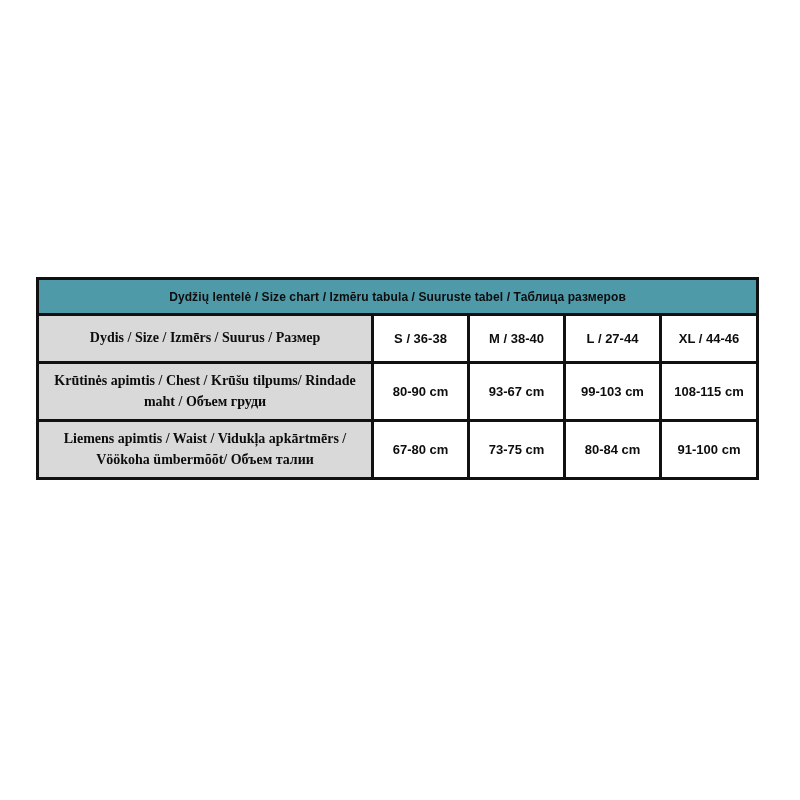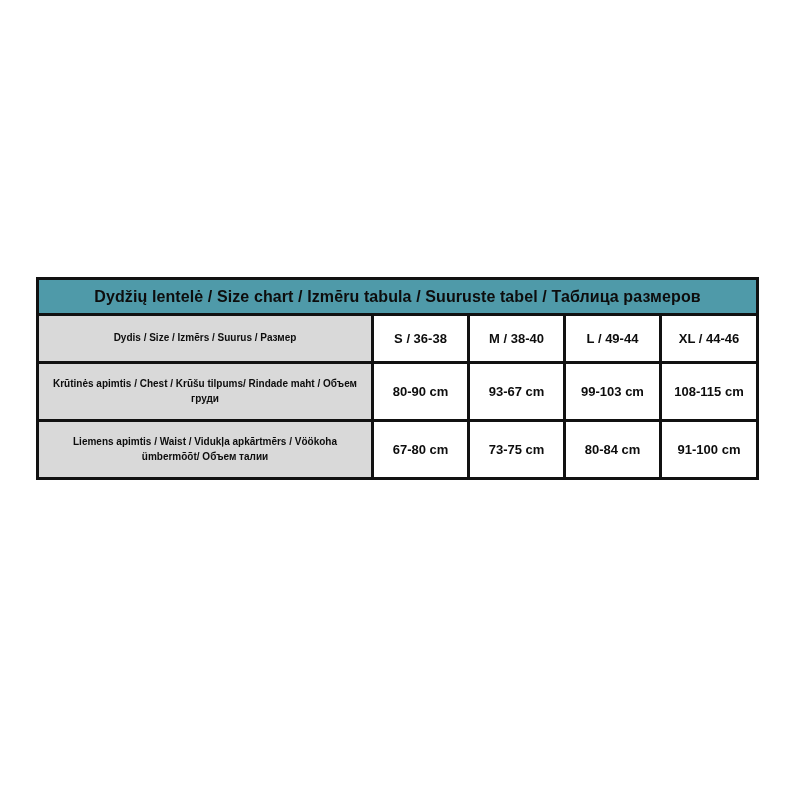--- a/index.html
+++ b/index.html
@@ -31,33 +31,34 @@
     text-align: center;
     vertical-align: middle;
     padding: 2px 8px;
     overflow: hidden;
   }
   tr.title-row {
     height: 36px;
   }
   .title-cell {
     background: var(--header-bg, #4f9aa9);
-    font-size: 16px;
+    font-size: 12px;
     letter-spacing: 0.1px;
   }
   tr.header-row {
     height: 48px;
   }
   tr.data-row {
     height: 58px;
   }
   .label-cell {
     background: var(--label-bg, #d9d9d9);
-    font-size: 10px;
+    font-size: 14px;
     line-height: 1.45;
+    font-family: Liberation Serif, serif;
   }
   .value-cell {
     background: #ffffff;
     font-size: 13px;
   }
 </style>
 </head>
 <body>
 
 <div class="canvas">
@@ -70,21 +71,21 @@
       <col style="width:97px">
     </colgroup>
     <thead>
       <tr class="title-row">
         <th colspan="5" class="title-cell">Dydžių lentelė / Size chart / Izmēru tabula / Suuruste tabel / Таблица размеров</th>
       </tr>
       <tr class="header-row">
         <th class="label-cell">Dydis / Size / Izmērs / Suurus / Размер</th>
         <th class="value-cell">S / 36-38</th>
         <th class="value-cell">M / 38-40</th>
-        <th class="value-cell">L / 49-44</th>
+        <th class="value-cell">L / 27-44</th>
         <th class="value-cell">XL / 44-46</th>
       </tr>
     </thead>
     <tbody>
       <tr class="data-row">
         <td class="label-cell">Krūtinės apimtis / Chest / Krūšu tilpums/ Rindade maht / Объем груди</td>
         <td class="value-cell">80-90 cm</td>
         <td class="value-cell">93-67 cm</td>
         <td class="value-cell">99-103 cm</td>
         <td class="value-cell">108-115 cm</td>

